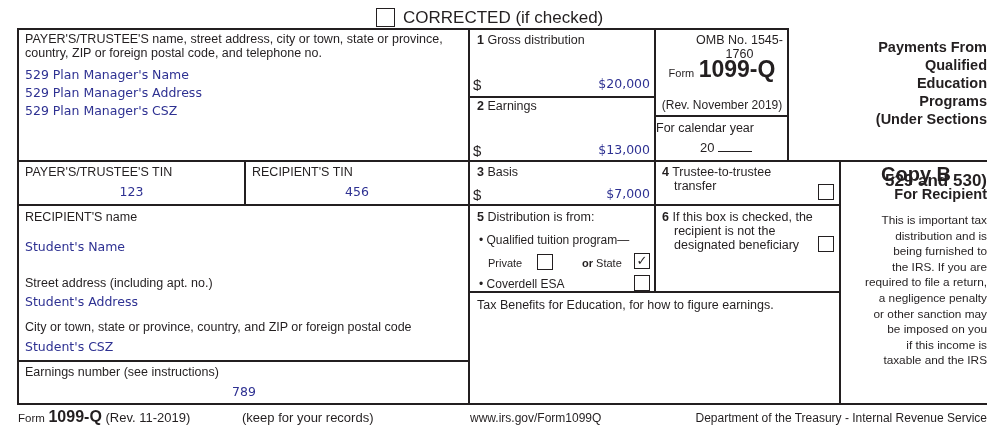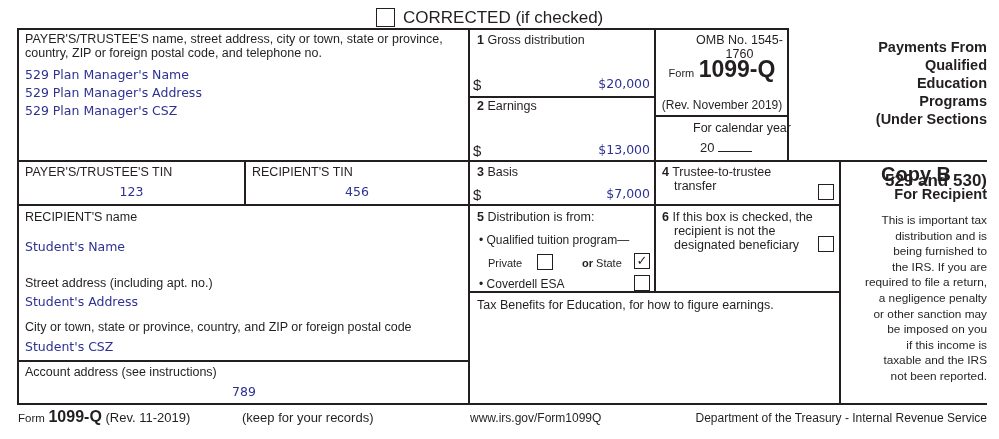--- a/index.html
+++ b/index.html
@@ -56,21 +56,21 @@
 </div>
 <div class="abs" style="left:473px; top:142px; font-size:15px;">$</div>
 <div class="abs val right-text" style="left:520px; top:142px; width:130px;">$13,000</div>
 
 <div class="abs lbl" style="left:656px; top:33px; width:132px; text-align:center;padding-left:35px;">OMB No. 1545-1760</div>
 <div class="abs" style="left:656px; top:56px; width:132px; text-align:center;">
   <span style="font-size:11px;">Form</span>
   <span class="b" style="font-size:23px;">1099-Q</span>
 </div>
 <div class="abs lbl" style="left:656px; top:98px; width:132px; text-align:center; font-size:12px;">(Rev. November 2019)</div>
-<div class="abs lbl" style="left:656px; top:121px; width:152px; text-align:center;padding-left:20px;">For calendar year</div>
+<div class="abs lbl" style="left:656px; top:121px; width:152px; text-align:left;">For calendar year</div>
 <div class="abs" style="left:700px; top:139px; font-size:13px;">
   <span>20</span>
   <span style="display:inline-block; width:34px; border-bottom:1.2px solid #231f20; height:13px;"></span>
 </div>
 
 <div class="abs" style="left:800px; top:38px; width:187px; text-align:right;">
   <div class="b" style="font-size:14.5px; line-height:18px;">Payments From</div>
   <div class="b" style="font-size:14.5px; line-height:18px;">Qualified</div>
   <div class="b" style="font-size:14.5px; line-height:18px;">Education</div>
   <div class="b" style="font-size:14.5px; line-height:18px;">Programs</div>
@@ -101,30 +101,29 @@
   <div>This is important tax</div>
   <div>distribution and is</div>
   <div>being furnished to</div>
   <div>the IRS. If you are</div>
   <div>required to file a return,</div>
   <div>a negligence penalty</div>
   <div>or other sanction may</div>
   <div>be imposed on you</div>
   <div>if this income is</div>
   <div>taxable and the IRS</div>
-  <div>not been reported.</div>
 </div>
 
 <div class="abs lbl" style="left:25px; top:210px;">RECIPIENT'S name</div>
 <div class="abs val" style="left:25px; top:239px;">Student's Name</div>
 <div class="abs lbl" style="left:25px; top:276px;">Street address (including apt. no.)</div>
 <div class="abs val" style="left:25px; top:294px;">Student's Address</div>
 <div class="abs lbl" style="left:25px; top:320px;">City or town, state or province, country, and ZIP or foreign postal code</div>
 <div class="abs val" style="left:25px; top:339px;">Student's CSZ</div>
-<div class="abs lbl" style="left:25px; top:365px;">Account address (see instructions)</div>
+<div class="abs lbl" style="left:25px; top:365px;">Earnings number (see instructions)</div>
 <div class="abs val" style="left:19px; top:384px; width:450px; text-align:center;">789</div>
 
 <div class="abs lbl" style="left:477px; top:210px;">
   <span class="b">5</span> <span>Distribution is from:</span>
 </div>
 <div class="abs lbl" style="left:479px; top:233px; font-size:12px;">• Qualified tuition program—</div>
 <div class="abs lbl" style="left:488px; top:256px; font-size:11px;">Private</div>
 <div class="chk" style="left:537px; top:254px;"></div>
 <div class="abs lbl" style="left:582px; top:256px; font-size:11px;">
   <span class="b">or</span> <span>State</span>

